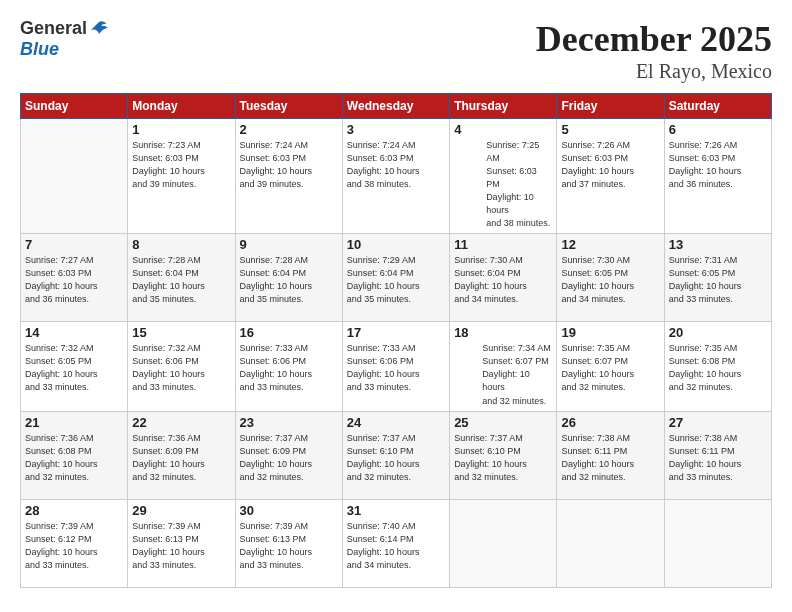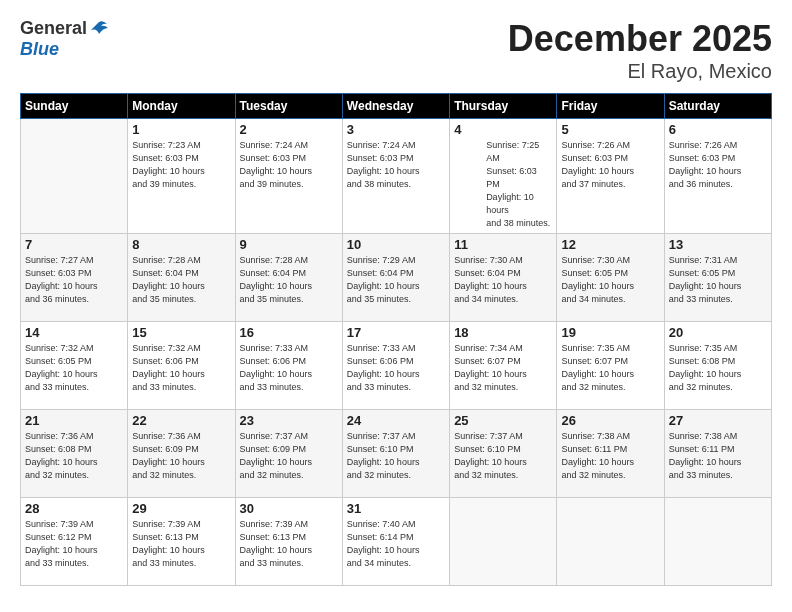--- a/index.html
+++ b/index.html
@@ -23,39 +23,40 @@
       align-items: flex-start;
       margin-bottom: 10px;
     }
     .logo {
       display: flex;
       align-items: center;
       gap: 4px;
     }
     .title-block {
       text-align: right;
+      font-family: Liberation Serif, serif;
     }
     .main-title {
       font-size: 36px;
       font-weight: bold;
       color: #222;
     }
     .subtitle {
       font-size: 20px;
       color: #444;
     }
     .calendar {
       flex: 1;
       border: 1px solid #ccc;
       border-collapse: collapse;
       width: 100%;
       table-layout: fixed;
     }
     .calendar th {
-      background: #000000;
+      background: #b91c1c;
       color: #fff;
       font-size: 12px;
       font-weight: bold;
       padding: 5px 4px;
       text-align: left;
       border: 1px solid #2060a0;
     }
     .calendar td {
       border: 1px solid #ccc;
       vertical-align: top;
@@ -238,21 +239,21 @@
           </td>
           <td>
             <div class="day-number">17</div>
             <div class="day-info" style="white-space: pre-line;">Sunrise: 7:33 AM
 Sunset: 6:06 PM
 Daylight: 10 hours
 and 33 minutes.</div>
           </td>
           <td>
             <div class="day-number">18</div>
-            <div class="day-info" style="white-space: pre-line;">Sunrise: 7:34 AM
+            <div class="day-info" style="white-space: pre-line; margin-left: 28px;">Sunrise: 7:34 AM
 Sunset: 6:07 PM
 Daylight: 10 hours
 and 32 minutes.</div>
           </td>
           <td>
             <div class="day-number">19</div>
             <div class="day-info" style="white-space: pre-line;">Sunrise: 7:35 AM
 Sunset: 6:07 PM
 Daylight: 10 hours
 and 32 minutes.</div>

